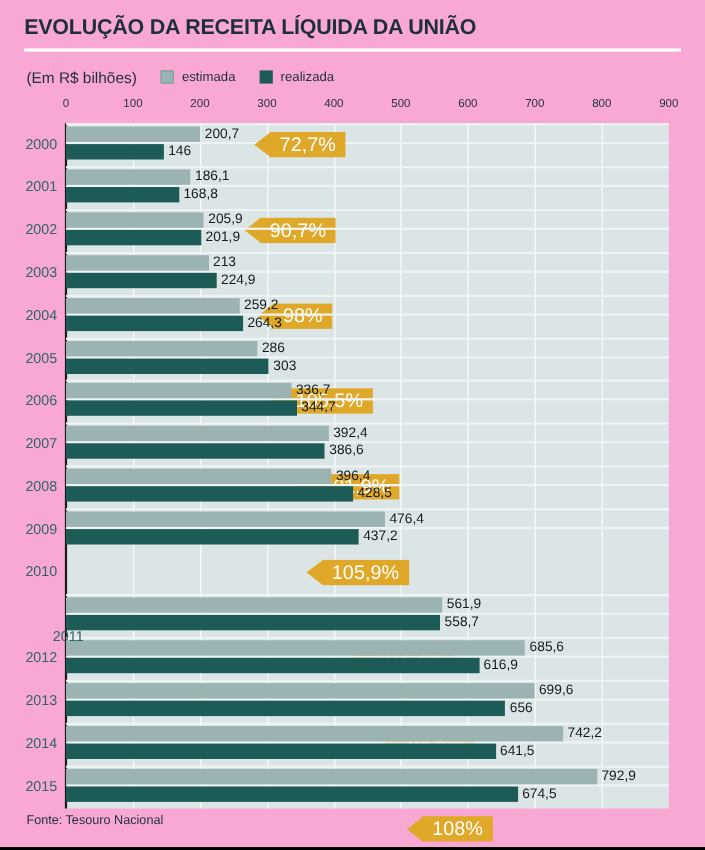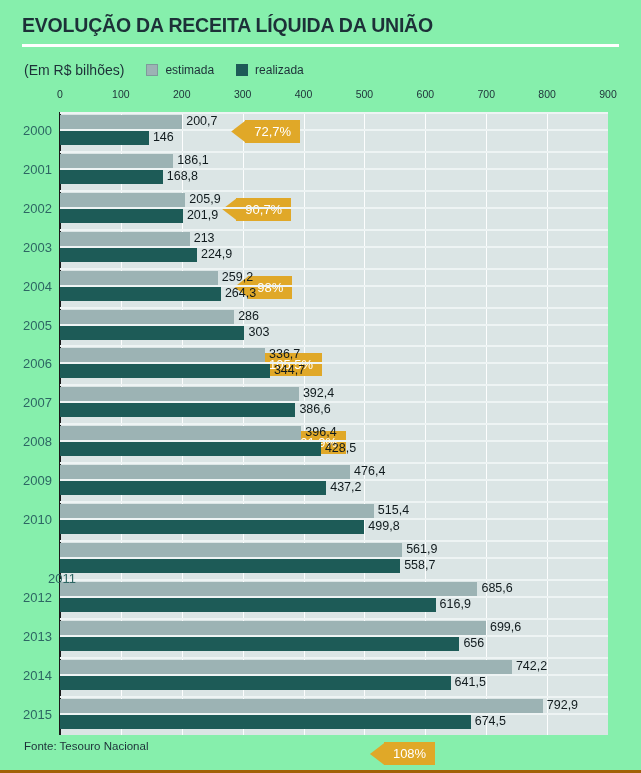--- a/index.html
+++ b/index.html
@@ -5,22 +5,22 @@
   html,body{margin:0;padding:0;}
   body{
     width:641px;height:773px;
     background:#dce6e6;
     font-family:"Liberation Sans", sans-serif;
     overflow:hidden;
     position:relative;
   }
   #infographic{
     position:absolute;inset:0;
-    background:#86efac;
-    border-bottom:3px solid #a16207;
+    background:#f9a8d4;
+    border-bottom:3px solid #000000;
     padding-left:38px;
   }
 
   
   .title{
     position:absolute;left:22px;top:14px;
     font-size:19.5px;font-weight:bold;letter-spacing:-0.2px;
     color:#1d3038;
     white-space:nowrap;
   }
@@ -109,21 +109,21 @@
   }
   .pct-head{
     position:absolute;left:0;top:0;width:15px;height:23px;background:#e0a828;
     clip-path:polygon(0% 50%, 100% 0%, 100% 100%);
   }
   .pct-body{
     position:absolute;left:14px;top:0;height:23px;background:#e0a828;
     display:flex;align-items:center;justify-content:center;padding:0 9px;
     box-sizing:border-box;
   }
-  .pct-text{font-size:13px;color:#ffffff;white-space:nowrap;}
+  .pct-text{font-size:18px;color:#ffffff;white-space:nowrap;}
 
   
   .source{
     position:absolute;left:24px;top:740px;
     font-size:11.5px;color:#1d3038;white-space:nowrap;
   }
 
   
   .illo{position:absolute;left:392px;top:114px;width:215px;height:148px;}
 </style>
@@ -351,29 +351,20 @@
           </div>
         </div>
         <div class="row" style="top: 350.1px; height: 32px;">
           <div class="rowsep" style="top: 0px;"></div>
           <div class="rowsep" style="top: 17px;"></div>
           <div class="bar est" style="width: 290.075px; background: rgb(156, 179, 180);"></div>
           <div class="bar-val est" style="left: 294.075px;">476,4</div>
           <div class="bar real" style="width: 266.206px; background: rgb(29, 91, 87);"></div>
           <div class="bar-val real" style="left: 270.206px;">437,2</div>
           <div class="pct" style="left: 339.075px; top: 358.1px;"></div>
-        </div>
-        <div class="row" style="top: 389px; height: 38.9px;">
-          <div class="rowsep" style="top: 0px;"></div>
-          <div class="rowsep" style="top: 17px;"></div>
-          <div class="bar est" style="width: 313.821px; background: rgb(156, 179, 180);"></div>
-          <div class="bar-val est" style="left: 317.821px;">515,4</div>
-          <div class="bar real" style="width: 304.323px; background: rgb(29, 91, 87);"></div>
-          <div class="bar-val real" style="left: 308.323px;">499,8</div>
-          <div class="pct" style="left: 362.821px; top: 397px;"></div>
         </div>
         <div class="row" style="top: 427.9px; height: 38.9px;">
           <div class="rowsep" style="top: 0px;"></div>
           <div class="rowsep" style="top: 17px;"></div>
           <div class="bar est" style="width: 342.135px; background: rgb(156, 179, 180);"></div>
           <div class="bar-val est" style="left: 346.135px;">561,9</div>
           <div class="bar real" style="width: 340.186px; background: rgb(29, 91, 87);"></div>
           <div class="bar-val real" style="left: 344.186px;">558,7</div>
           <div class="pct" style="left: 391.135px; top: 435.9px;"></div>
         </div>

